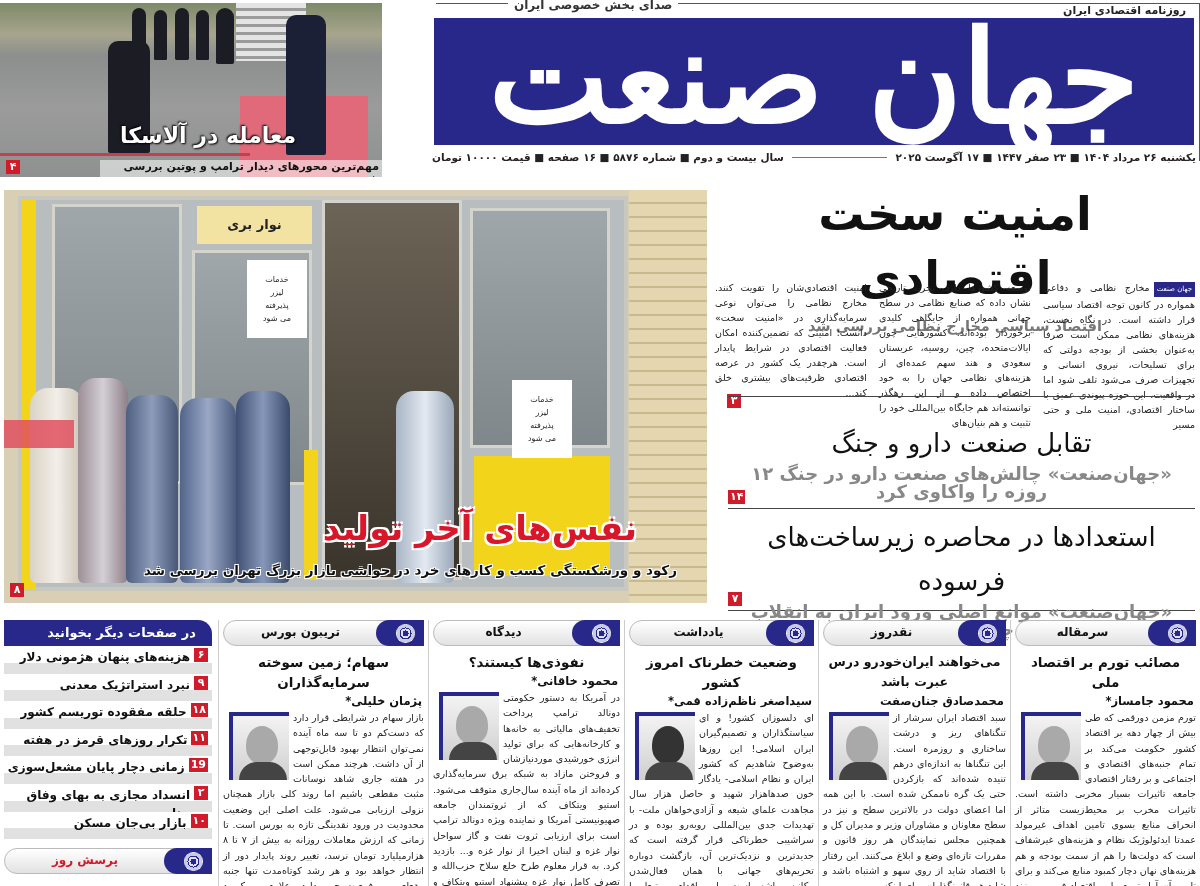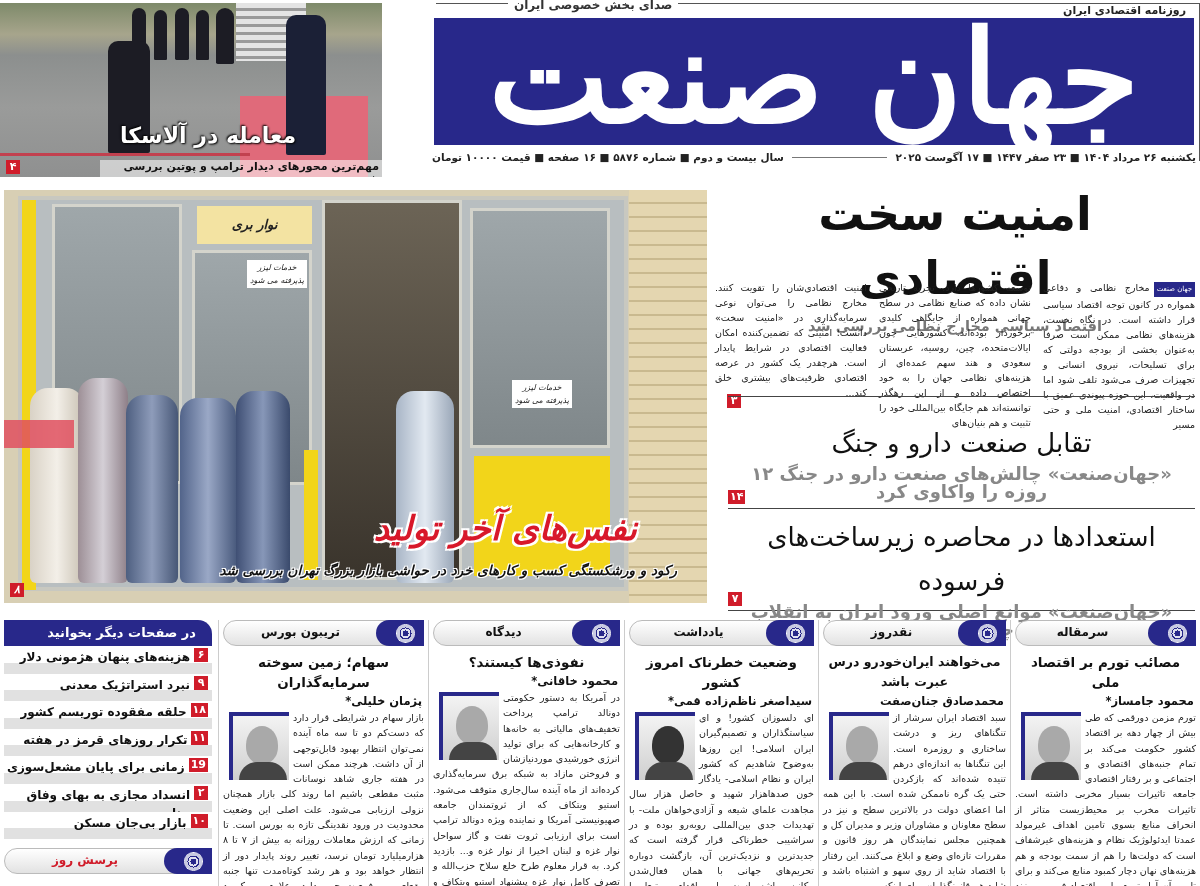--- a/index.html
+++ b/index.html
@@ -23,27 +23,27 @@
   .al-stairs { position:absolute; left:236px; top:0; width:70px; height:58px; background: repeating-linear-gradient(#e4e4e4 0 5px,#9a9a9a 5px 8px); }
   .al-carpet { position:absolute; left:240px; top:93px; width:128px; height:81px; background:#e06a7a; }
   .al-line { position:absolute; left:0; top:150px; width:250px; height:3px; background:#c2414f; }
   .al-person { position:absolute; background:#1c1c24; border-radius: 10px 10px 2px 2px; }
   .al-title { position:absolute; left:120px; top:120px; font-size:22px; font-weight:bold; color:#fff; text-shadow: 1px 1px 2px #000, -1px -1px 2px #000; }
   .al-caption { position:absolute; left:100px; top:157px; font-size:11px; color:#111; font-weight:bold; background: rgba(255,255,255,0.55); padding: 0 3px; }
   .pg-badge { display:inline-block; background:#d01c2a; color:#fff; font-size:11px; font-weight:bold; line-height:14px; min-width:14px; text-align:center; padding: 0 2px; }
   .al-badge { position:absolute; left:6px; top:157px; }
 
   
-  #shop { left: 4px; top: 190px; width: 703px; height: 413px; overflow: hidden; background: #d8cfb4; font-style: italic; }
+  #shop { left: 4px; top: 190px; width: 703px; height: 413px; overflow: hidden; background: #d8cfb4; }
   .shop-wall { position:absolute; left:625px; top:0; width:78px; height:413px; background: repeating-linear-gradient(#e4d6b0 0 12px, #c9b98f 12px 14px); }
   .shop-frame { position:absolute; left:14px; top:6px; width:610px; height:395px; background:#b8bec0; border: 4px solid #c8c8c0; }
   .shop-win { position:absolute; background: linear-gradient(#9fa7aa, #7f878a); border: 3px solid #d4d4cc; }
   .shop-yellow { position:absolute; background:#f2d51a; }
   .shop-sign { position:absolute; background:#f3e3a2; font-size:13px; font-weight:bold; color:#222; text-align:center; }
-  .shop-note { position:absolute; background:#fff; font-size:8px; color:#222; text-align:center; padding:1px; line-height: 13px; }
+  .shop-note { position:absolute; background:#fff; font-size:8px; color:#222; text-align:center; padding:13px; line-height: 13px; }
   .roll { position:absolute; bottom:20px; border-radius: 18px 18px 6px 6px; }
   .shop-title { position:absolute; right:70px; top:318px; font-size:34px; font-weight:bold; color:#d8182a; text-shadow: 2px 2px 0 #fff, -2px -2px 0 #fff, 2px -2px 0 #fff, -2px 2px 0 #fff; }
   .shop-caption { position:absolute; right:30px; top:372px; font-size:13.5px; font-weight:bold; color:#111; text-shadow: 1px 1px 0 #fff, -1px -1px 0 #fff, 1px -1px 0 #fff, -1px 1px 0 #fff; }
   .shop-badge { position:absolute; left:6px; top:393px; }
   .shop-redtag { position:absolute; left:0; top:230px; width:70px; height:28px; background: rgba(225,80,95,0.85); }
 
   
   #lead { left: 715px; top: 182px; width: 480px; height: 212px; }
   .lead-title { text-align:center; font-size:46px; font-weight:bold; line-height:64px; color:#111; }
   .lead-sub { text-align:center; font-size:14.5px; font-weight:bold; color:#777; margin-top: 8px; }
@@ -266,21 +266,21 @@
   <div class="idx-item">
     <span class="pg-badge">۱۸</span>
     <span>حلقه مفقوده توریسم کشور</span>
   </div>
   <div class="idx-item">
     <span class="pg-badge">۱۱</span>
     <span>تکرار روزهای قرمز در هفته جدید</span>
   </div>
   <div class="idx-item">
     <span class="pg-badge">19</span>
-    <span>زمانی برای پایان مشعل‌سوزی</span>
+    <span>زمانی دچار پایان مشعل‌سوزی</span>
   </div>
   <div class="idx-item">
     <span class="pg-badge">۲</span>
     <span>انسداد مجازی به بهای وفاق جناحی</span>
   </div>
   <div class="idx-item">
     <span class="pg-badge">۱۰</span>
     <span>بازار بی‌جان مسکن</span>
   </div>
 </div>

